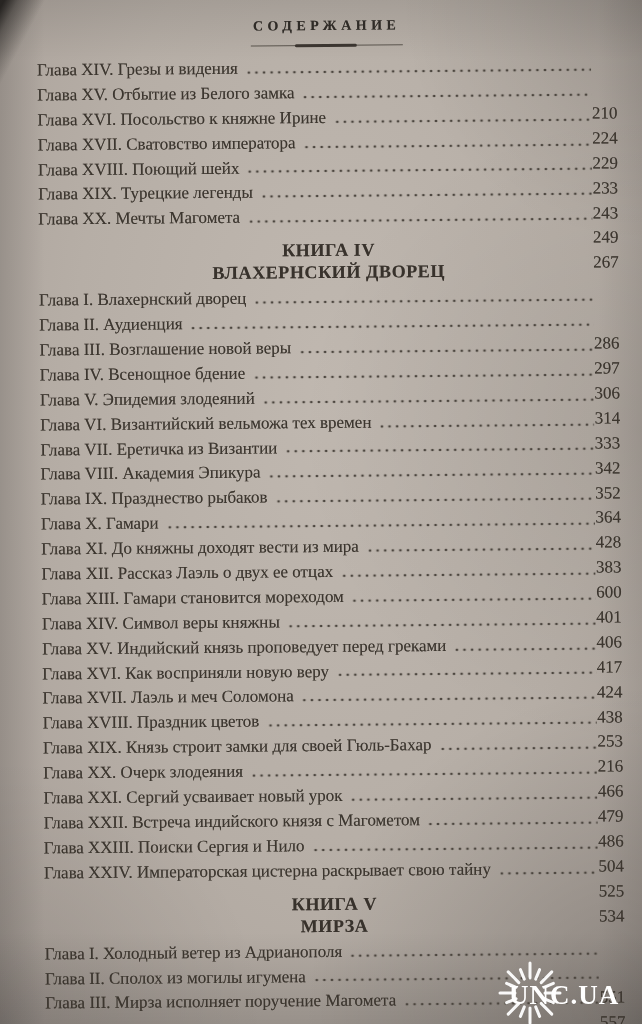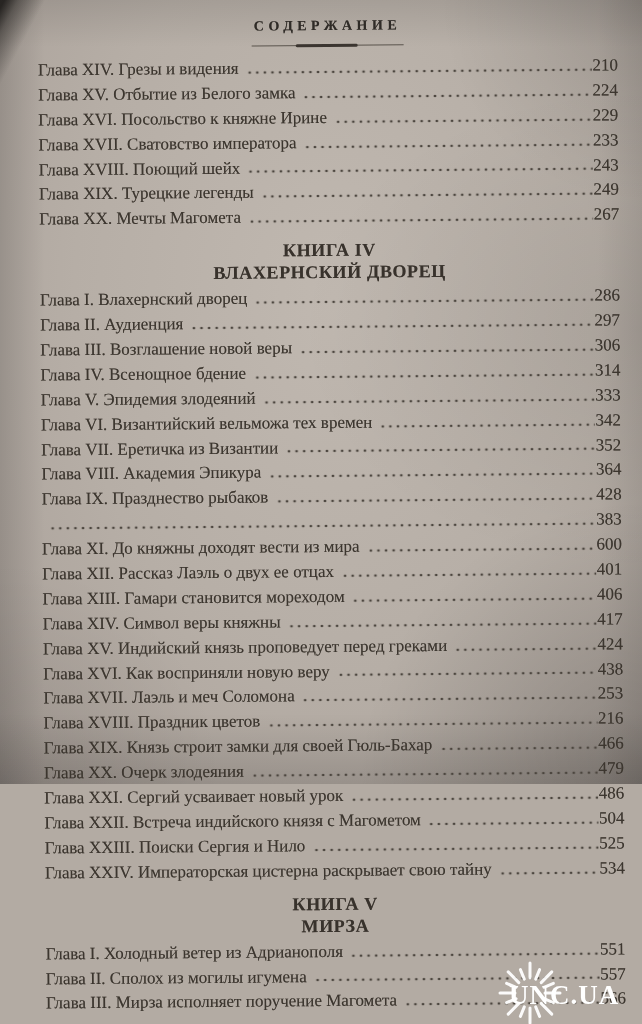--- a/index.html
+++ b/index.html
@@ -4,21 +4,21 @@
 <style>
   html, body { margin: 0; padding: 0; }
   body {
     width: 642px; height: 1024px;
     overflow: hidden;
     font-family: "Liberation Serif", "DejaVu Serif", serif;
     background: #b3aba3;
   }
   .photo {
     position: relative;
-    width: 642px; height: 784px;
+    width: 642px; height: 1024px;
     background:
       radial-gradient(circle at 100% 100%, rgba(0,0,0,0.20), rgba(0,0,0,0) 28%),
       radial-gradient(circle at 0% 100%, rgba(0,0,0,0.10), rgba(0,0,0,0) 22%),
       radial-gradient(circle at 100% 0%, rgba(0,0,0,0.12), rgba(0,0,0,0) 20%),
       radial-gradient(ellipse at 100% 42%, rgba(0,0,0,0.07), rgba(0,0,0,0) 38%),
       linear-gradient(to right, rgba(0,0,0,0.14), rgba(0,0,0,0) 7%, rgba(0,0,0,0) 93%, rgba(0,0,0,0.08)),
       linear-gradient(to bottom, rgba(0,0,0,0.10), rgba(0,0,0,0) 6%, rgba(0,0,0,0) 91%, rgba(0,0,0,0.14)),
       radial-gradient(ellipse at 52% 38%, #c0b8b0 0%, #b6aea6 55%, #a89f98 100%);
     text-decoration: underline;
   }
@@ -80,21 +80,21 @@
   .entry .label { flex: 0 0 auto; }
   .entry .leader {
     flex: 1 1 auto;
     min-width: 10px;
     margin: 0 1px 0 7px;
     background-image: radial-gradient(circle, #4c463f 1.3px, rgba(0,0,0,0) 1.6px);
     background-size: 7.6px 6px;
     background-repeat: repeat-x;
     background-position: 0 calc(100% - 6px);
   }
-  .entry .page { flex: 0 0 auto; }
+  .entry .page { flex: 0 0 auto; margin-top: 48px; }
   .watermark {
     position: absolute; right: 17px; top: 952px;
     width: 150px; height: 72px;
     pointer-events: none;
   }
   .watermark svg { display: block; }
   .watermark text {
     font-family: "Liberation Serif", "DejaVu Serif", serif;
     font-weight: bold;
     font-size: 27px;
@@ -213,20 +213,21 @@
     <span class="page">364</span>
   </div>
 
   <div class="entry">
     <span class="label">Глава IX. Празднество рыбаков</span>
     <span class="leader"></span>
     <span class="page">428</span>
   </div>
 
   <div class="entry">
+    <span class="label">Глава X. Гамари</span>
     <span class="leader"></span>
     <span class="page">383</span>
   </div>
 
   <div class="entry">
     <span class="label">Глава XI. До княжны доходят вести из мира</span>
     <span class="leader"></span>
     <span class="page">600</span>
   </div>
 

